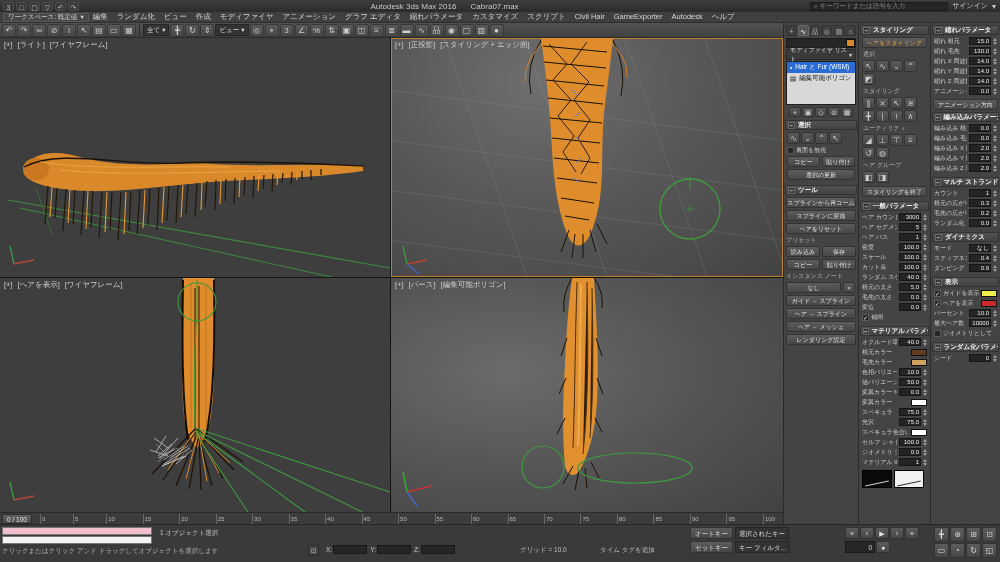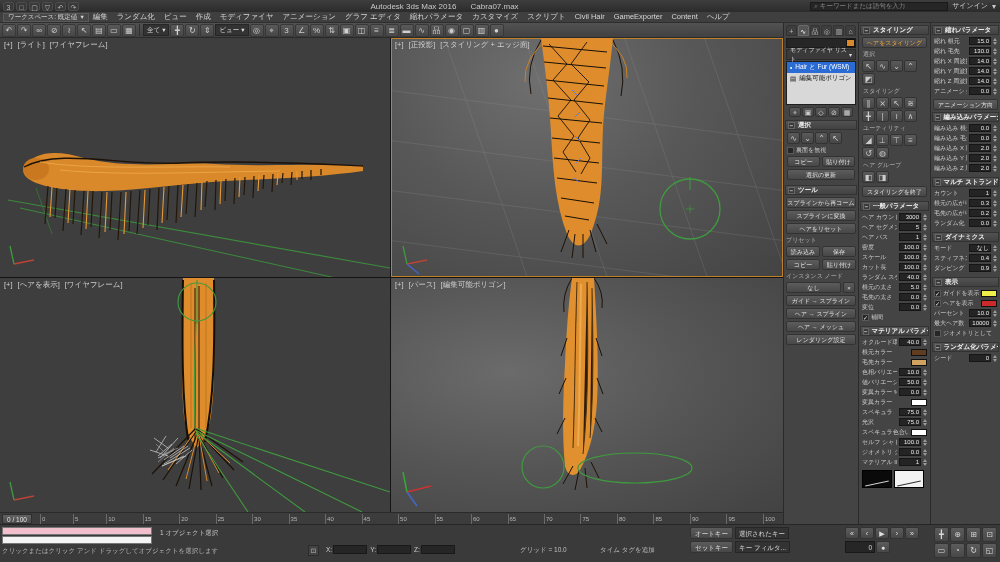--- a/index.html
+++ b/index.html
@@ -158,21 +158,21 @@
         <span class="mi">ビュー</span>
         <span class="mi">作成</span>
         <span class="mi">モディファイヤ</span>
         <span class="mi">アニメーション</span>
         <span class="mi">グラフ エディタ</span>
         <span class="mi">縮れパラメータ</span>
         <span class="mi">カスタマイズ</span>
         <span class="mi">スクリプト</span>
         <span class="mi">Civil Hair</span>
         <span class="mi">GameExporter</span>
-        <span class="mi">Content</span>
+        <span class="mi">Autodesk</span>
         <span class="mi">ヘルプ</span>
       </div>
   </div>
 
   <div id="toolbar">
     <span style="display:flex;gap:1px">
 
     <span class="ti">↶</span>
         <span class="ti">↷</span>
         <span class="ti">∞</span>

